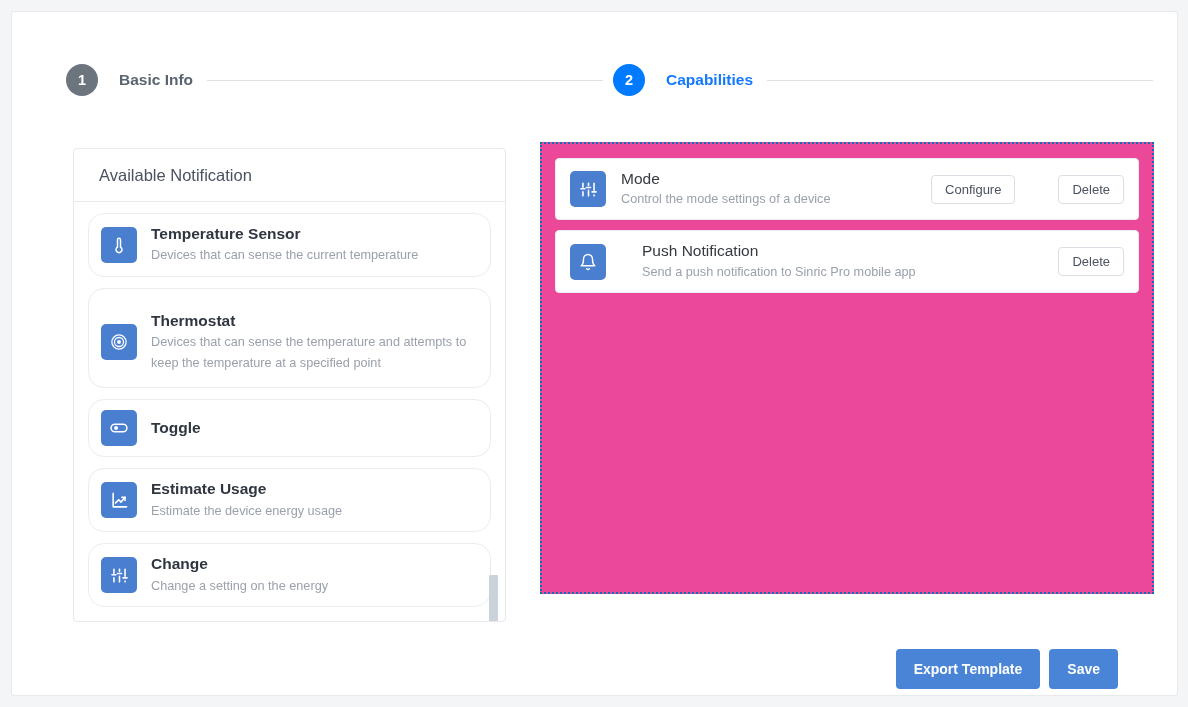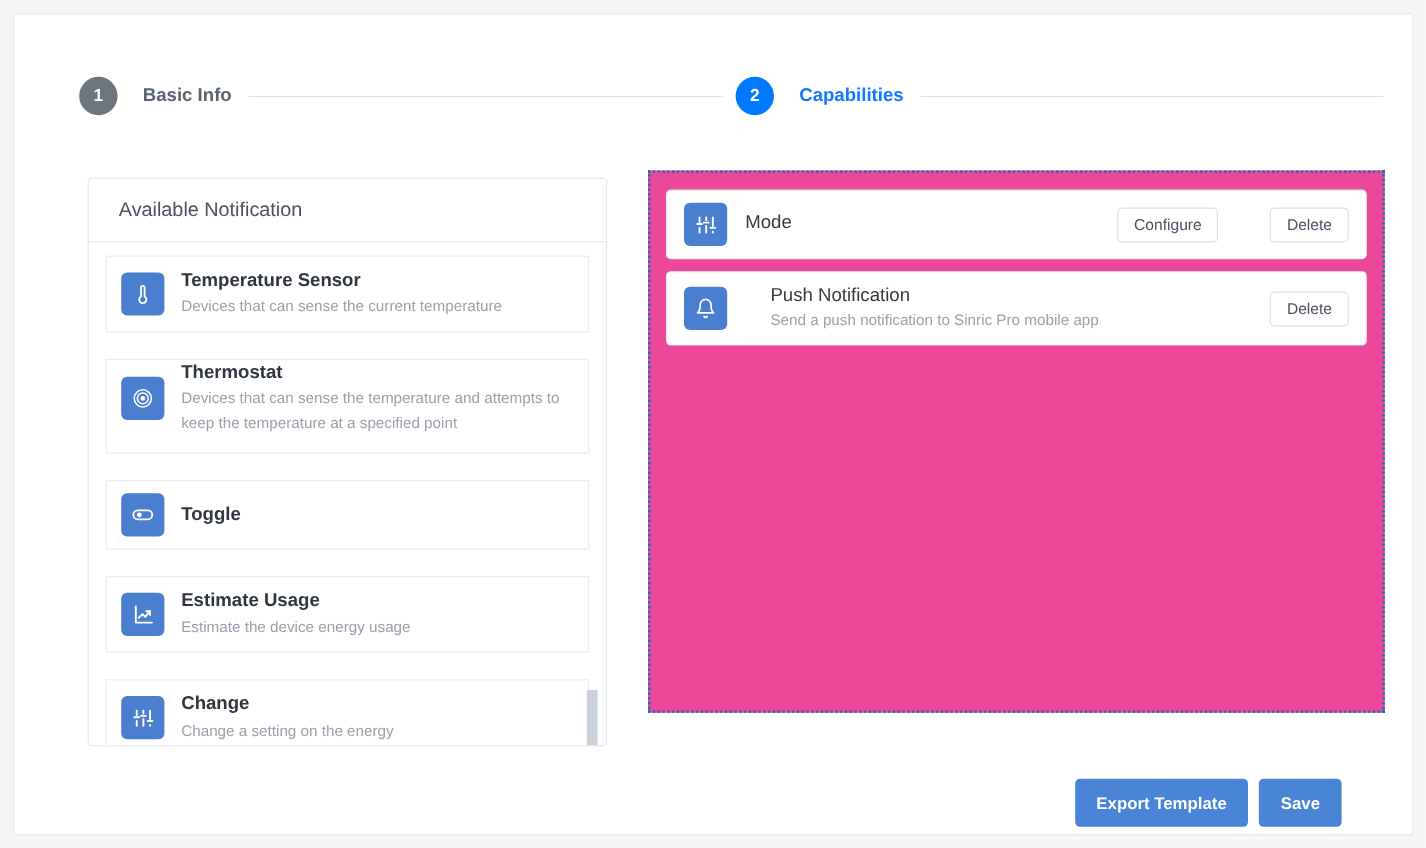--- a/index.html
+++ b/index.html
@@ -94,28 +94,28 @@
   }
   .left-list {
     position: relative;
     height: 420px;
     padding: 11px 14px 0 14px;
   }
 
   .cap-item {
     background: #ffffff;
     border: 1px solid #e9ecf0;
-    border-radius: 0;
+    border-radius: 16px;
     display: flex;
     align-items: center;
     padding: 10px 12px;
-    margin-bottom: 22px;
+    margin-bottom: 11px;
     cursor: pointer;
   }
-  .cap-item.tall { padding-top: 1px; padding-bottom: 14px; justify-content: flex-end; }
+  .cap-item.tall { padding-top: 22px; padding-bottom: 14px; justify-content: flex-end; }
 
   .cap-icon {
     width: 36px; height: 36px;
     background: #4a7fd0;
     border-radius: 5px;
     display: flex;
     align-items: center;
     justify-content: center;
     flex: none;
     margin-right: 14px;
@@ -333,20 +333,21 @@
 
       <div class="sel-item">
         <span class="sel-icon">
           <svg width="19" height="19" viewBox="0 0 24 24" fill="none" stroke="#ffffff" stroke-width="2" stroke-linecap="round">
             <path d="M5 4v5M5 15v5M12 4v3M12 13v7M19 4v9M19 19v1"></path>
             <path d="M2.5 11h5M9.5 9.5h5M16.5 15h5"></path>
           </svg>
         </span>
         <span class="sel-text" style="display: block;">
           <span class="sel-title" style="display: block;">Mode</span>
+          <span class="sel-desc" style="display: block;">Control the mode settings of a device</span>
         </span>
         <span class="sel-actions">
           <button class="btn-outline">Configure</button>
           <button class="btn-outline">Delete</button>
         </span>
       </div>
 
       <div class="sel-item">
         <span class="sel-icon">
           <svg width="18" height="18" viewBox="0 0 24 24" fill="none" stroke="#ffffff" stroke-width="1.9" stroke-linecap="round" stroke-linejoin="round">

